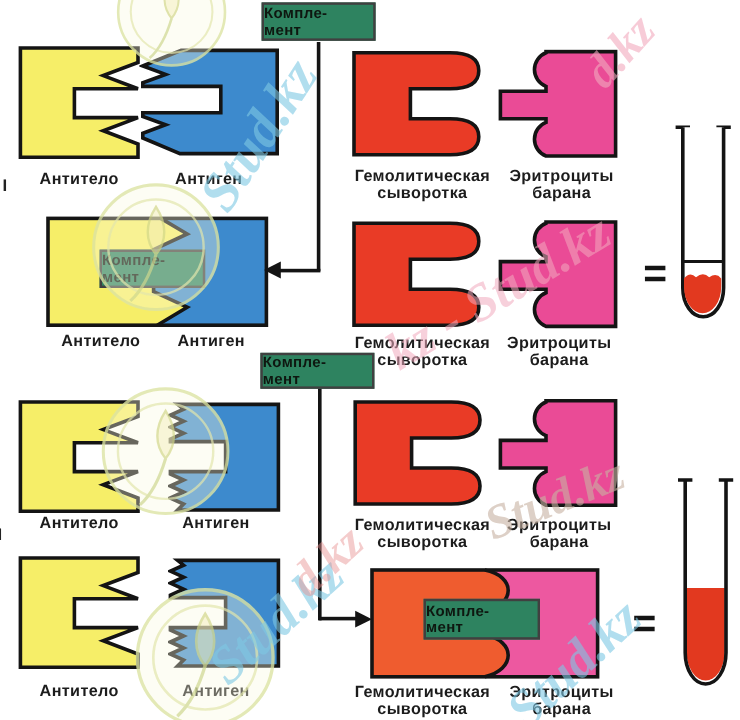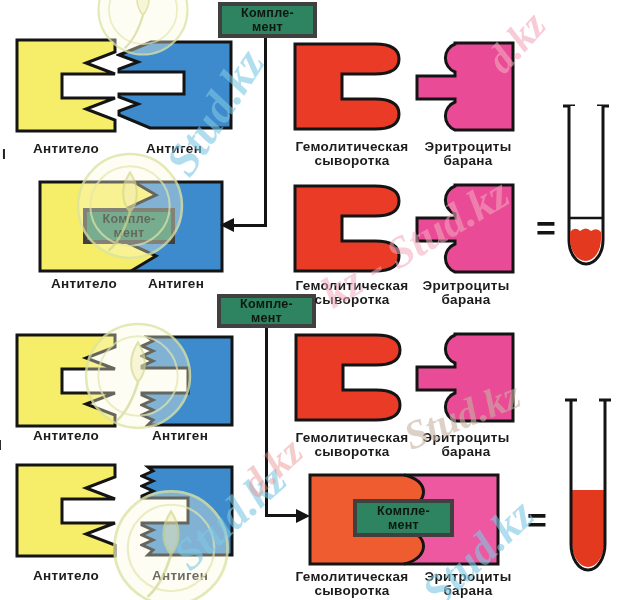--- a/index.html
+++ b/index.html
@@ -1,22 +1,22 @@
 <!DOCTYPE html>
 <html><head>
 <meta charset="utf-8">
 <style>
   html,body{margin:0;padding:0;background:#fff;}
   .stage{position:relative;width:617px;height:600px;background:#ffffff;overflow:hidden;
          font-family:"Liberation Sans",sans-serif;}
   .shp{position:absolute;}
   .lbl{position:absolute;font:700 13.5px/1.05 "Liberation Sans",sans-serif;
        text-align:center;color:#1c1c1c;letter-spacing:.3px;white-space:nowrap;z-index:3;}
-  .cbox{position:absolute;border:4px solid #404040;display:flex;flex-direction:column;
-        align-items:center;justify-content:center;z-index:3;
+  .cbox{position:absolute;border:2px solid #404040;display:flex;flex-direction:column;
+        justify-content:center;z-index:3;
         font:700 12.5px/1.12 "Liberation Sans",sans-serif;color:#0e1710;letter-spacing:.3px;}
   .wm{position:absolute;font:700 italic 42px "Liberation Serif",serif;white-space:nowrap;
       z-index:5;pointer-events:none;}
   .flower{position:absolute;z-index:4;opacity:.8;pointer-events:none;}
   .aline{position:absolute;background:#141414;z-index:2;}
   .ahead{position:absolute;width:0;height:0;z-index:2;}
   .eq{position:absolute;font:800 34px/1 "Liberation Sans",sans-serif;color:#141414;
       width:36px;text-align:center;z-index:3;}
   .numeral{position:absolute;font:700 14px/1 "Liberation Sans",sans-serif;color:#222;z-index:3;}
 </style>

